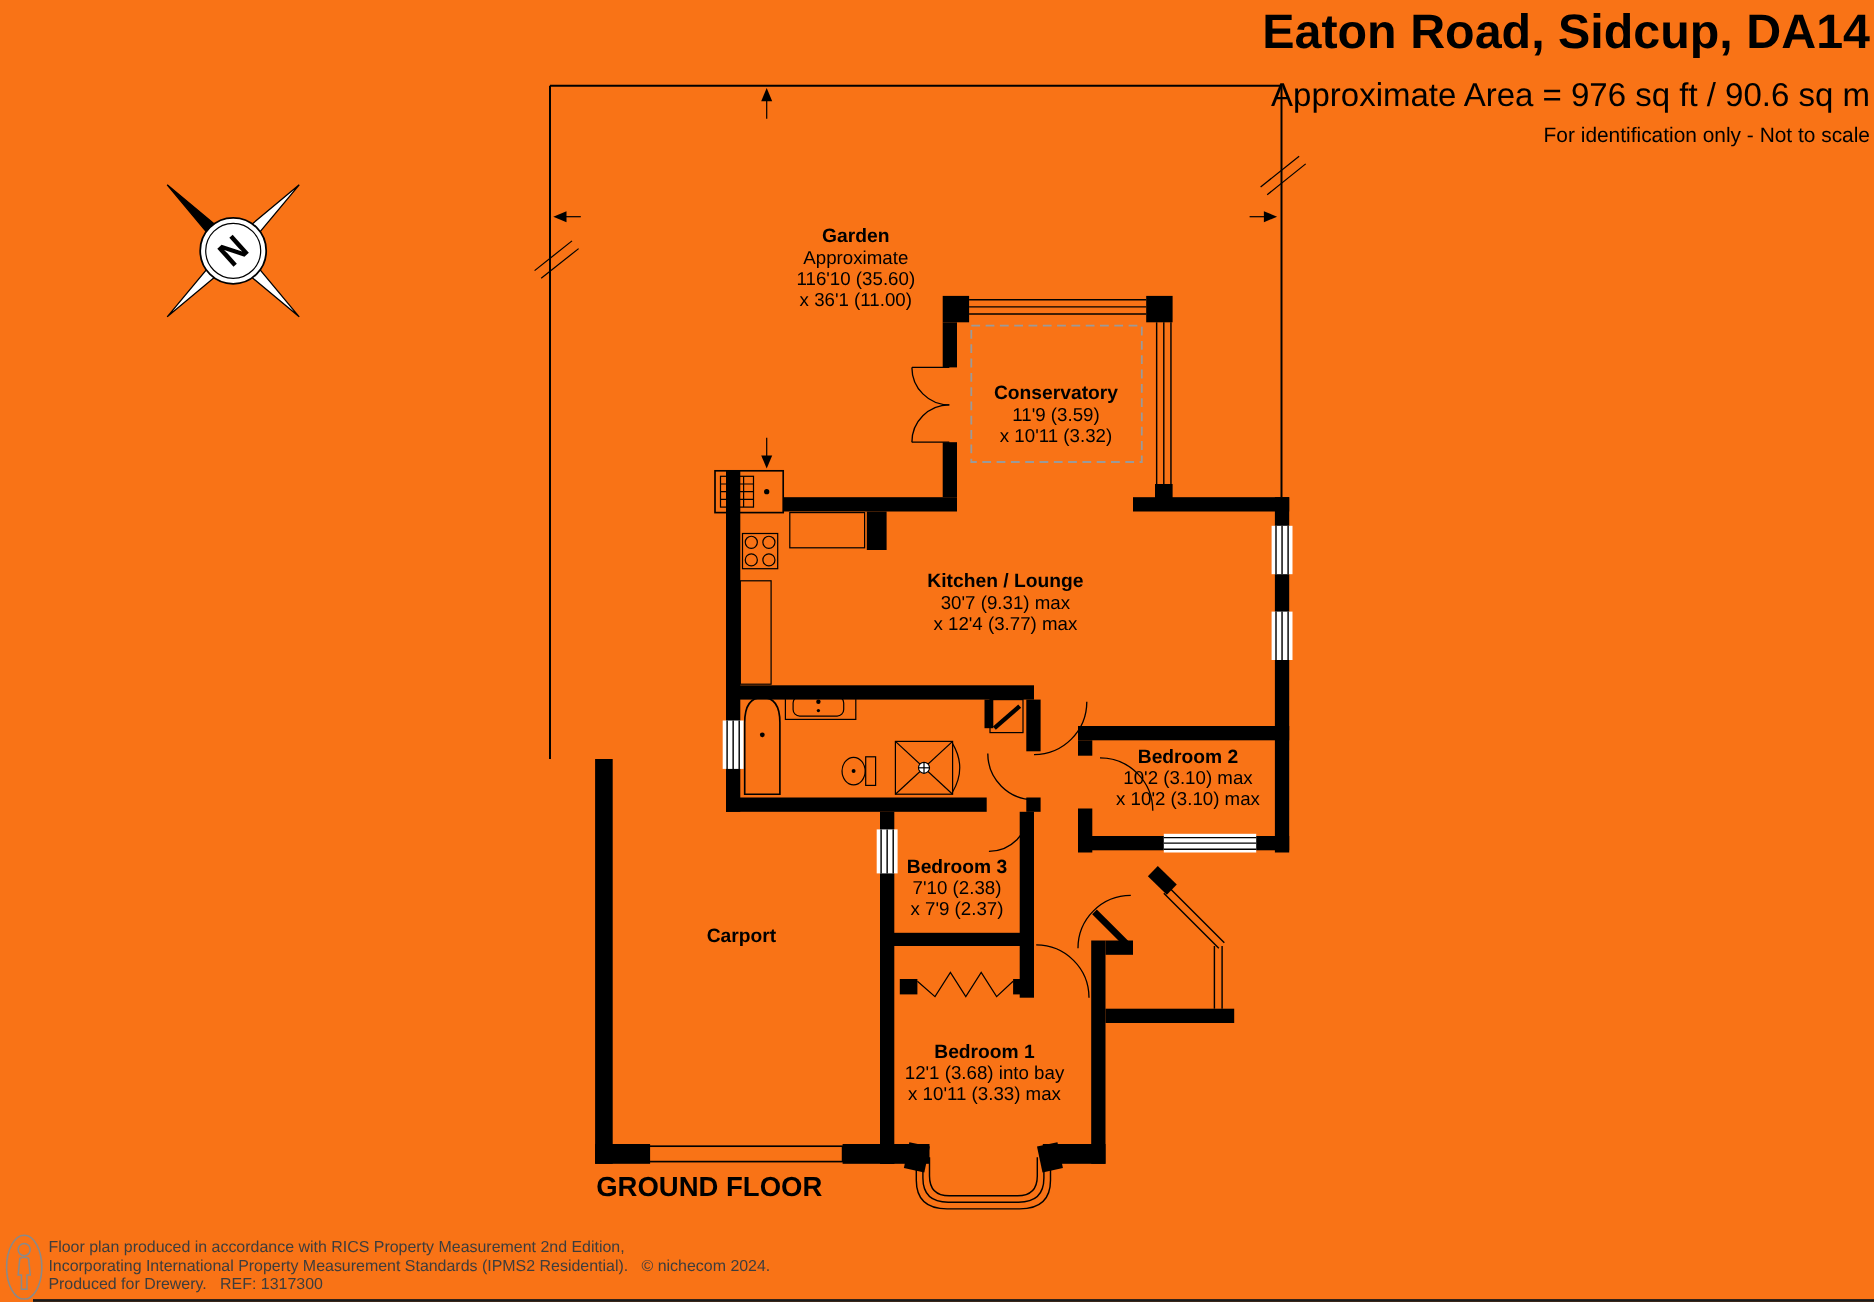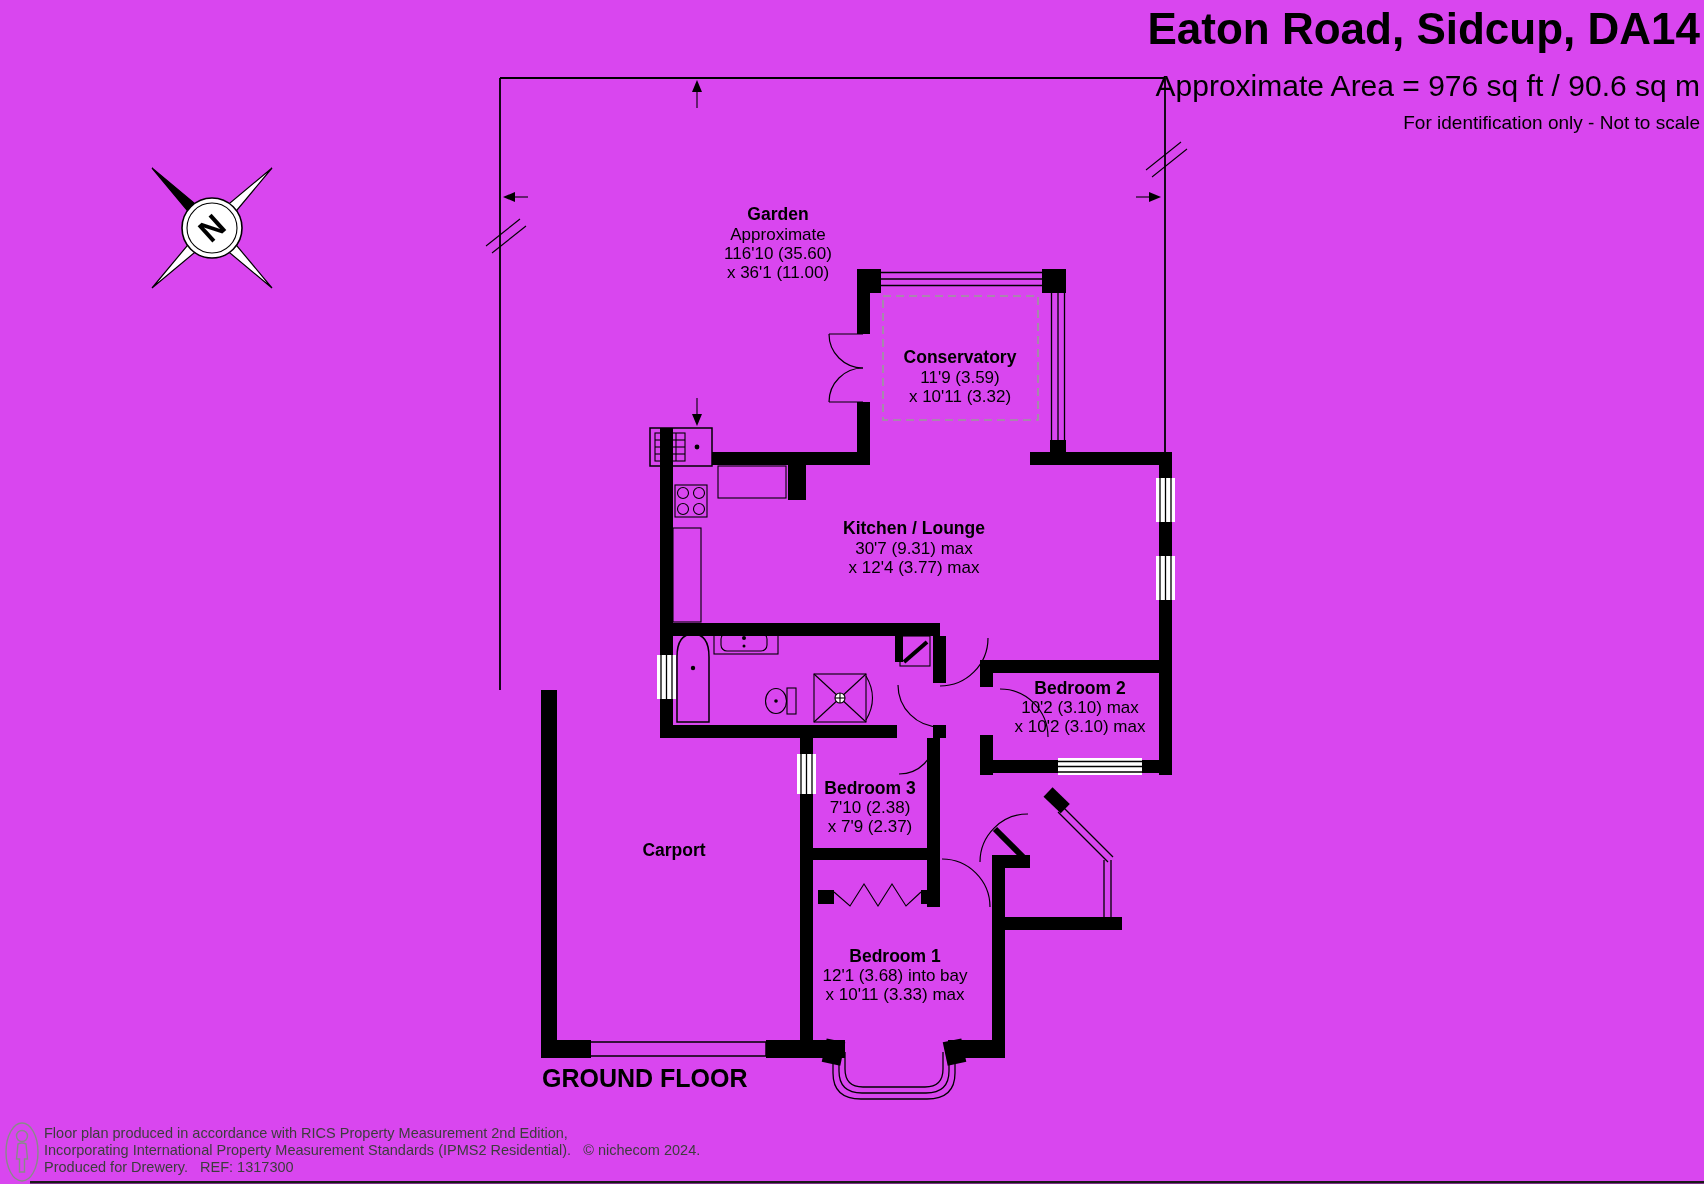--- a/index.html
+++ b/index.html
@@ -1,16 +1,16 @@
 <!DOCTYPE html>
 <html><head>
 <meta charset="utf-8">
 <style>
   html,body{margin:0;padding:0;background:#ffffff;}
-  .stage{position:relative;width:1704px;height:1184px;background:#d946ef;overflow:hidden;
+  .stage{position:relative;width:1704px;height:1184px;background:#f97316;overflow:hidden;
          font-family:"Liberation Sans", sans-serif;}
   svg text{fill:#000;font-family:"Liberation Sans", sans-serif;}
   .hdr-title{font-size:44px;font-weight:700;}
   .hdr-area{font-size:30px;font-weight:400;}
   .hdr-note{font-size:19px;font-weight:400;}
   .room-name{font-size:17.5px;font-weight:700;}
   .room-dim{font-size:17px;font-weight:400;}
   .floor-label{font-size:25px;font-weight:700;}
   .footer-line{font-size:14.5px;fill:#3d3d3d;}
   .north{font-size:32px;font-weight:700;}

